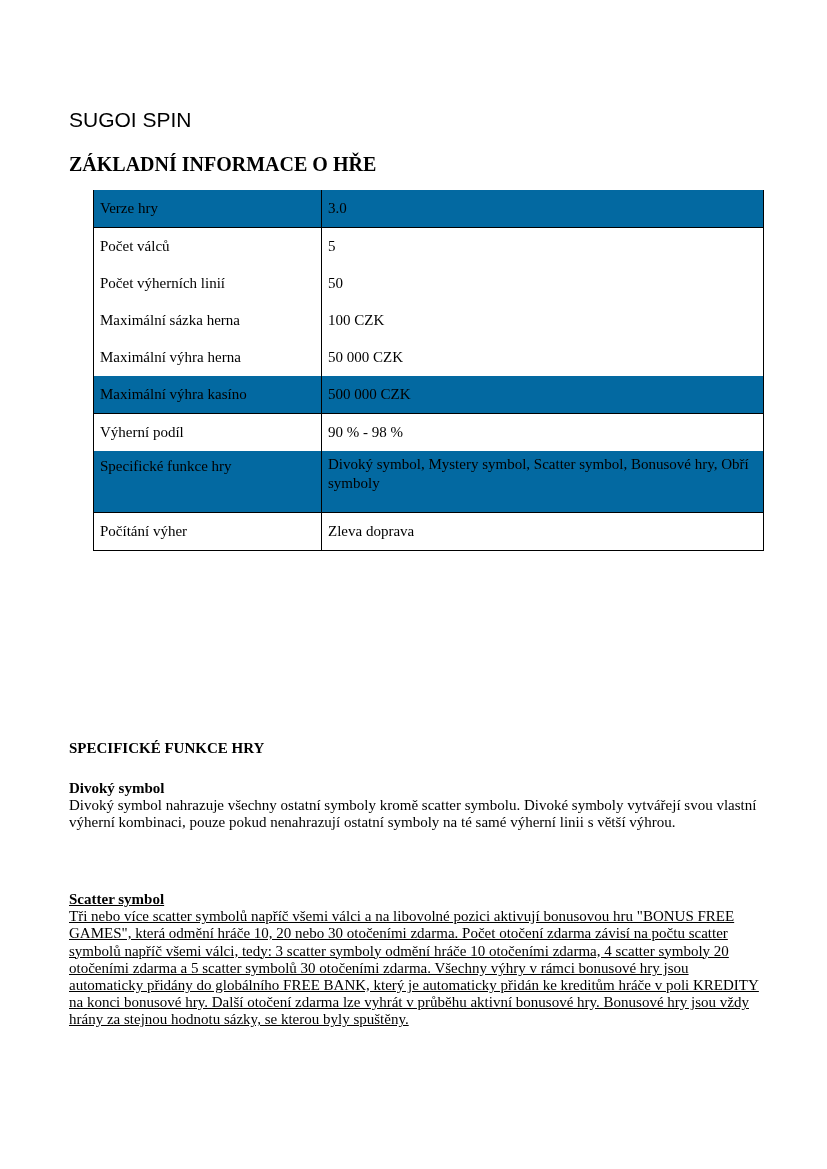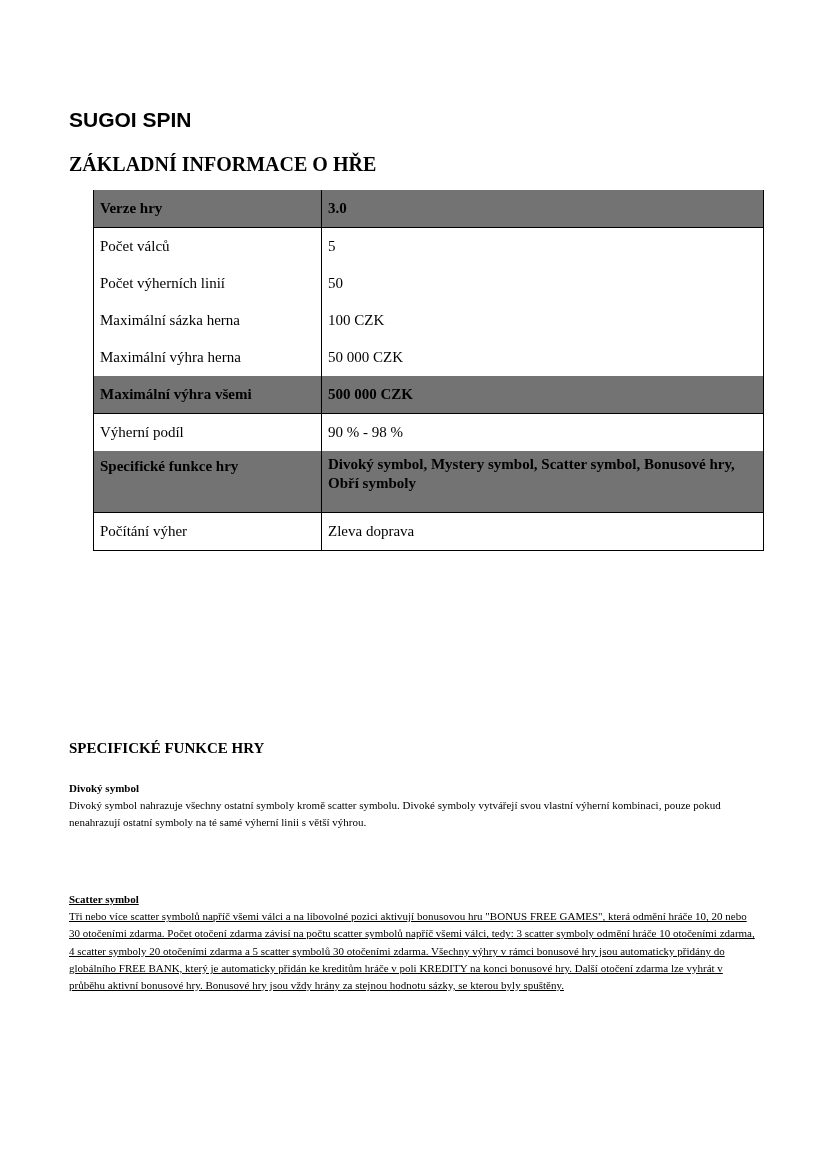--- a/index.html
+++ b/index.html
@@ -1,45 +1,45 @@
 <!DOCTYPE html>
 <html><head>
   <meta charset="utf-8">
   <style>
     html, body { margin: 0; padding: 0; background: #ffffff; }
     body { width: 827px; height: 1169px; position: relative; overflow: hidden; color: #000; }
     .title {
       position: absolute; left: 69px; top: 108px;
-      font-family: "Liberation Sans", sans-serif; font-weight: bold; font-size: 21px;
+      font-family: "Liberation Sans", sans-serif; font-weight: normal; font-size: 21px;
       margin: 0; letter-spacing: 0;
     }
     .h2 {
       position: absolute; left: 69px; top: 153px;
       font-family: "Liberation Serif", serif; font-weight: bold; font-size: 20px; margin: 0;
     }
     table.info {
       position: absolute; left: 93px; top: 190px; width: 671px;
       border-collapse: collapse;
       font-family: "Liberation Serif", serif; font-size: 15px;
     }
     table.info td {
       border-left: 1px solid #000; border-right: 1px solid #000;
       padding: 0 6px; height: 37px; vertical-align: middle; line-height: 19px;
     }
     table.info td.k { width: 215px; }
-    table.info tr.shade td { background: #737373; font-weight: bold; }
+    table.info tr.shade td { background: #0369a1; }
     table.info tr.bb td { border-bottom: 1px solid #000; }
     table.info tr.tall td { height: 55px; vertical-align: top; padding-top: 6px; }
     table.info tr.tall td.v { padding-top: 4px; }
     .h2b {
       position: absolute; left: 69px; top: 740px;
       font-family: "Liberation Serif", serif; font-weight: bold; font-size: 15px; margin: 0;
     }
     .section { position: absolute; left: 69px; width: 690px;
-      font-family: "Liberation Serif", serif; font-size: 11px; line-height: 17.2px; }
+      font-family: "Liberation Serif", serif; font-size: 15px; line-height: 17.2px; }
     .section .st { font-weight: bold; margin: 0; }
     .section p { margin: 0; }
   </style>
 </head>
 <body>
 
 <h1 class="title">SUGOI SPIN</h1>
 <h2 class="h2">ZÁKLADNÍ INFORMACE O HŘE</h2>
 
 <table class="info">
@@ -58,21 +58,21 @@
     </tr>
     <tr>
       <td class="k">Maximální sázka herna</td>
       <td class="v">100 CZK</td>
     </tr>
     <tr>
       <td class="k">Maximální výhra herna</td>
       <td class="v">50 000 CZK</td>
     </tr>
     <tr class="shade bb">
-      <td class="k">Maximální výhra všemi</td>
+      <td class="k">Maximální výhra kasíno</td>
       <td class="v">500 000 CZK</td>
     </tr>
     <tr>
       <td class="k">Výherní podíl</td>
       <td class="v">90 % - 98 %</td>
     </tr>
     <tr class="shade bb tall">
       <td class="k">Specifické funkce hry</td>
       <td class="v">Divoký symbol, Mystery symbol, Scatter symbol, Bonusové hry, Obří symboly</td>
     </tr>

